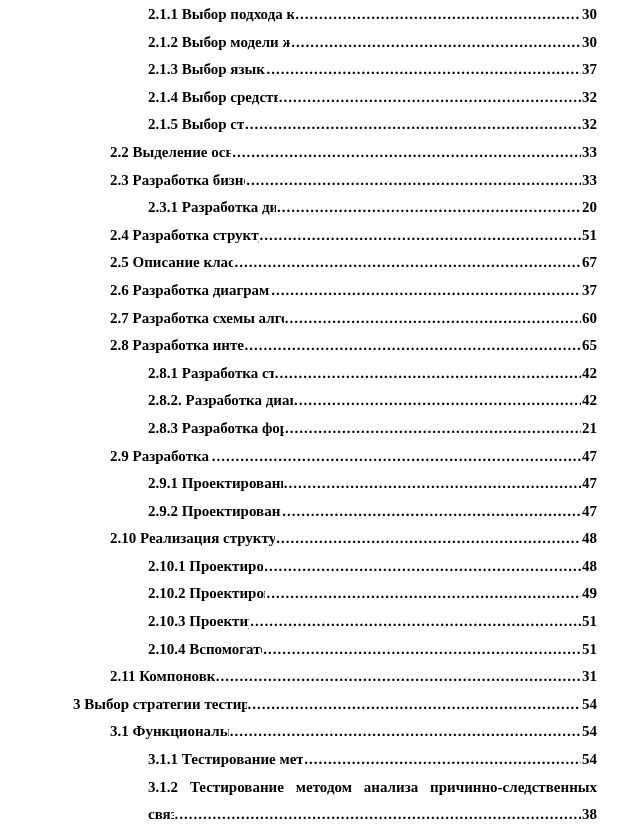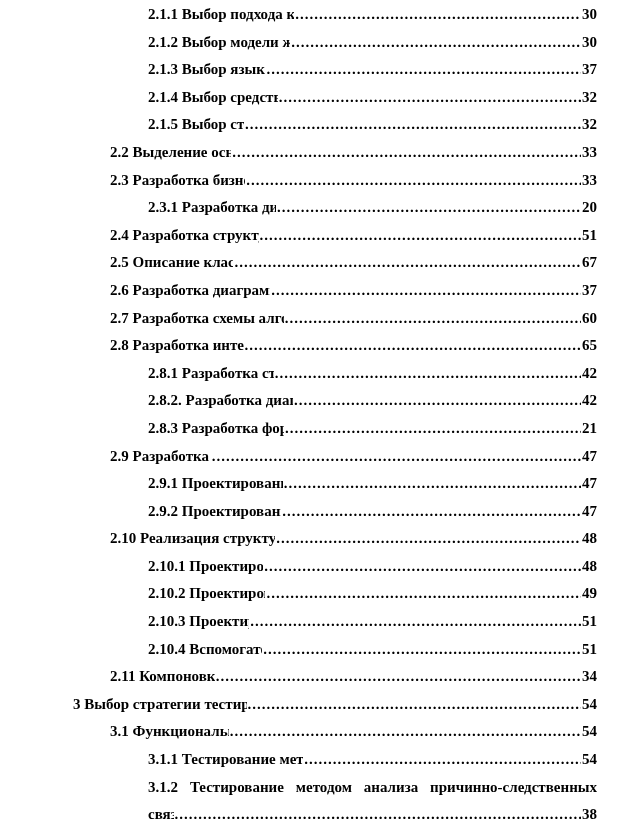--- a/index.html
+++ b/index.html
@@ -181,21 +181,21 @@
         <span class="pagenum">51</span>
       </div>
       <div class="row lvl3">
         <span class="label">2.10.4 Вспомогательные компоненты</span>
         <span class="leader"></span>
         <span class="pagenum">51</span>
       </div>
       <div class="row lvl2">
         <span class="label">2.11 Компоновка приложения</span>
         <span class="leader"></span>
-        <span class="pagenum">34</span>
+        <span class="pagenum">31</span>
       </div>
       <div class="row lvl1">
         <span class="label">3 Выбор стратегии тестирования и разработка тестов</span>
         <span class="leader"></span>
         <span class="pagenum">54</span>
       </div>
       <div class="row lvl2">
         <span class="label">3.1 Функциональное тестирование</span>
         <span class="leader"></span>
         <span class="pagenum">54</span>

